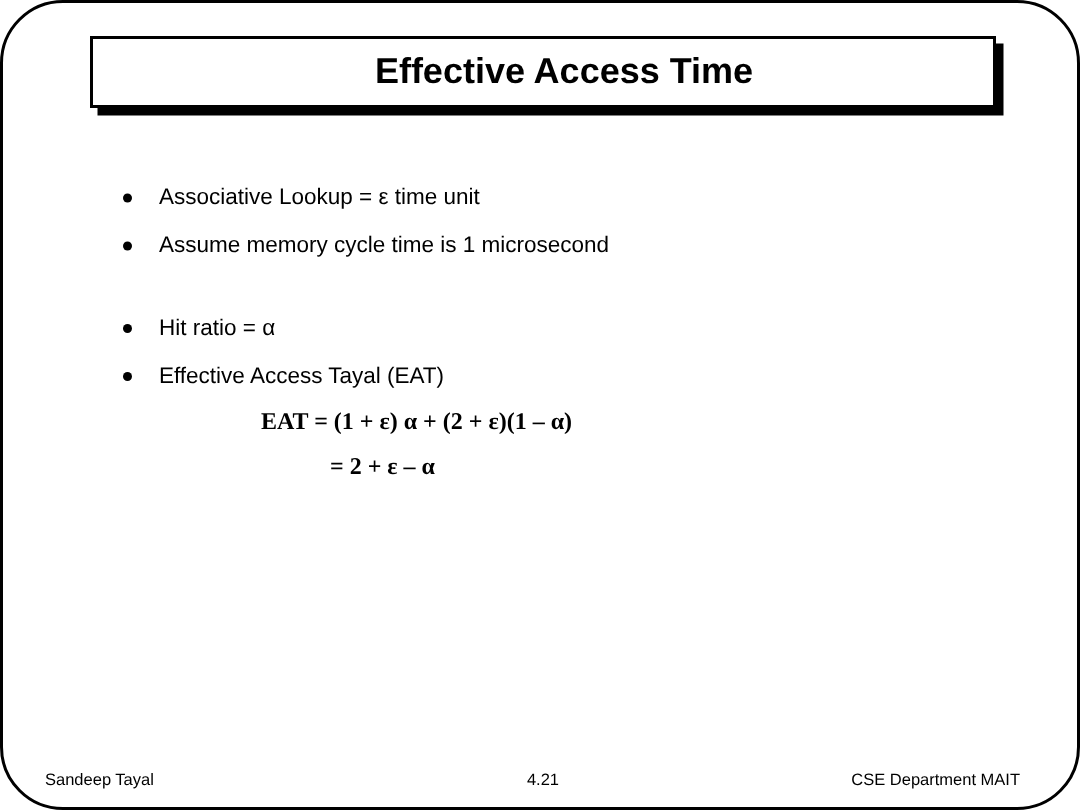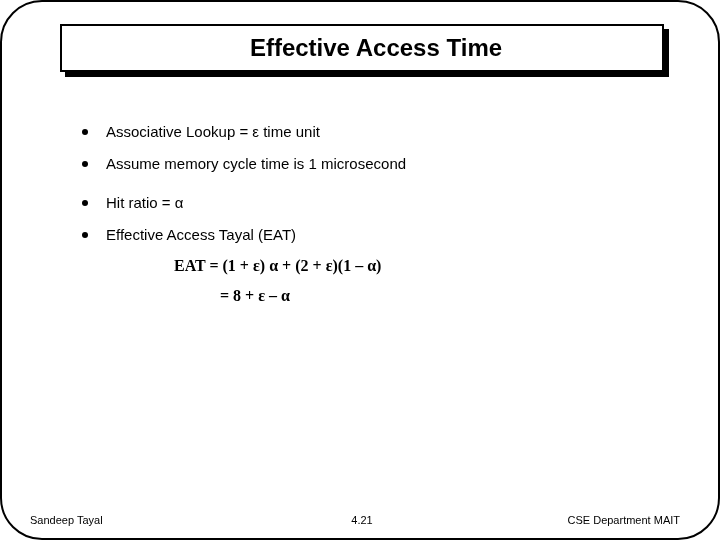--- a/index.html
+++ b/index.html
@@ -110,32 +110,32 @@
       <div class="dot"></div>
       <div>Associative Lookup = ε time unit</div>
     </div>
 
     <div class="bullet">
       <div class="dot"></div>
       <div>Assume memory cycle time is 1 microsecond</div>
     </div>
 
 
-    <div class="bullet" style="margin-top:18px">
+    <div class="bullet" style="margin-top:34px">
       <div class="dot"></div>
       <div>Hit ratio = α</div>
     </div>
 
     <div class="bullet">
       <div class="dot"></div>
       <div>Effective Access Tayal (EAT)</div>
     </div>
 
     <div class="eq sym">EAT = (1 + ε) α + (2 + ε)(1 – α)</div>
-    <div class="eq2 sym">= 8 + ε – α</div>
+    <div class="eq2 sym">= 2 + ε – α</div>
 
   </div>
 
   <div class="footer">
     <span class="footer-left">Sandeep Tayal</span>
     <span class="footer-center">4.21</span>
     <span class="footer-right">CSE Department MAIT</span>
   </div>
 
 </div>

